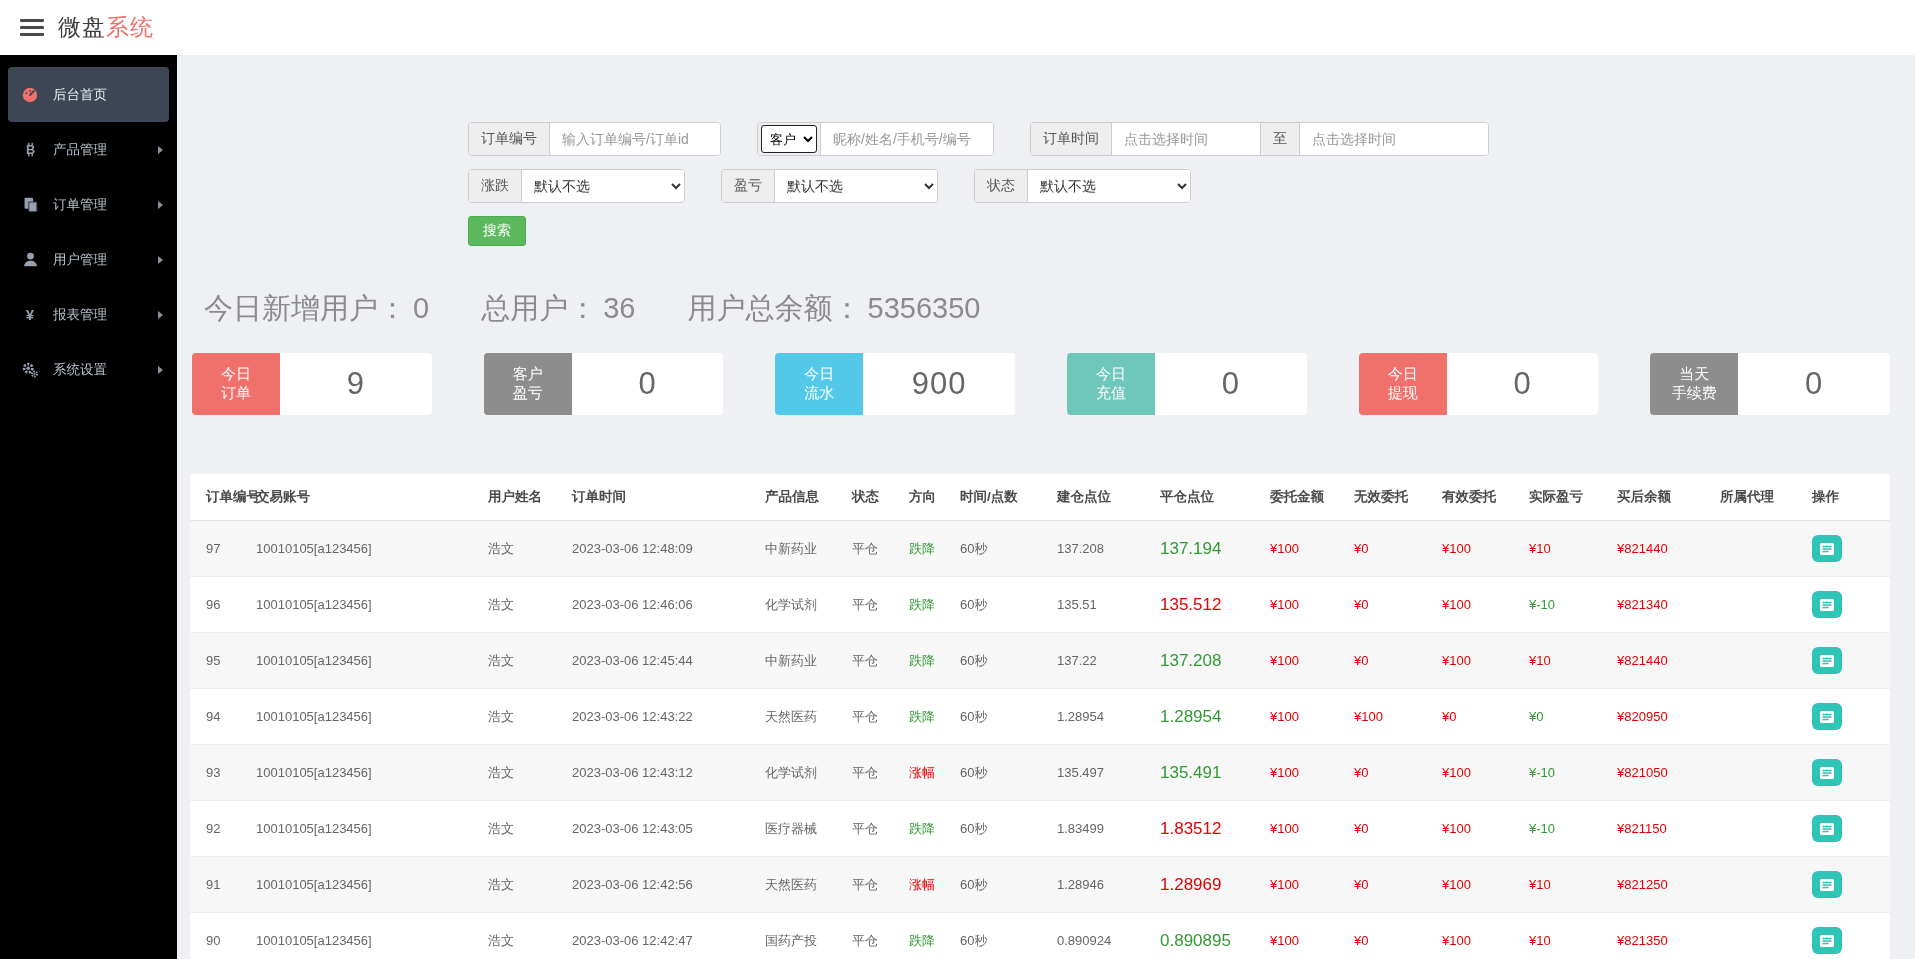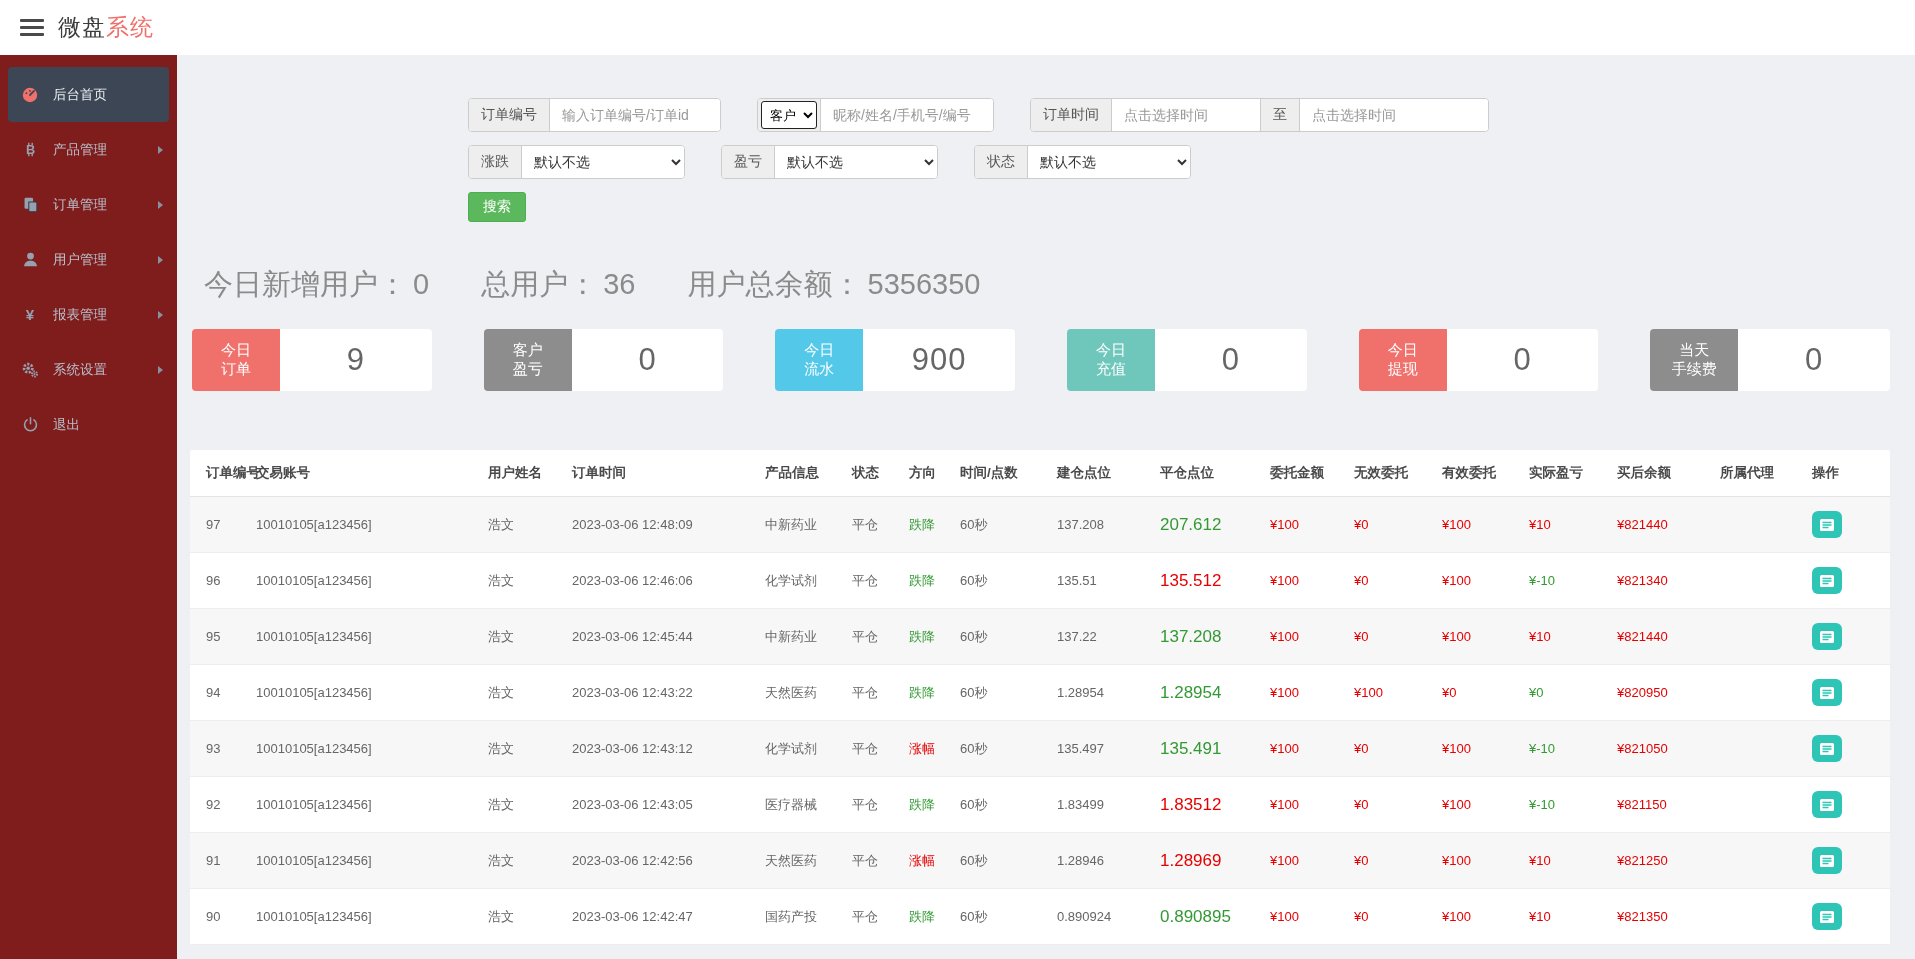--- a/index.html
+++ b/index.html
@@ -9,22 +9,22 @@
   
   .topbar { height:55px; background:#fff; display:flex; align-items:center; padding-left:20px; }
   .hamburger { width:24px; display:flex; flex-direction:column; gap:4px; cursor:pointer; margin-right:14px; }
   .hamburger span { display:block; height:3px; background:#4a4a4a; border-radius:1px; }
   .logo { font-size:23px; letter-spacing:1px; }
   .logo .l1 { color:#3c3c3c; }
   .logo .l2 { color:#f0716b; }
 
   
   .shell { display:flex; height:904px; }
-  .sidebar { width:177px; background:#7f1d1d; flex:none; padding-top:12px; }
-  .main { flex:1; overflow:hidden; padding:0 25px 18px 13px; }
+  .sidebar { width:177px; background:#000000; flex:none; padding-top:12px; }
+  .main { flex:1; overflow:hidden; padding:0 25px 18px 13px;margin-top:24px; }
 
   
   .side-item { height:55px; display:flex; align-items:center; padding:0 14px 0 20px;
     color:#b8c0cc; font-size:13.5px; cursor:pointer; }
   .side-item .ic { width:20px; height:20px; margin-right:13px; display:flex; align-items:center;
     justify-content:center; color:#97a0ae; font-size:15px; }
   .side-item.active { background:#3c4654; border-radius:4px; margin:0 8px; padding-left:12px; color:#e8ebf0; }
   .side-item.active .ic { color:#f0716b; }
   .side-item .lbl { flex:1; }
   .caret-r { width:0; height:0; border-top:4px solid transparent; border-bottom:4px solid transparent;
@@ -155,29 +155,20 @@
       <span class="ic">
         <svg width="18" height="18" viewBox="0 0 20 20">
             <circle cx="8" cy="8" r="4.6" fill="none" stroke="currentColor" stroke-width="3" stroke-dasharray="2.4 1.6"></circle>
             <circle cx="8" cy="8" r="2" fill="currentColor"></circle>
             <circle cx="15" cy="14.5" r="2.8" fill="none" stroke="currentColor" stroke-width="2.2" stroke-dasharray="1.7 1.2"></circle>
             <circle cx="15" cy="14.5" r="1.1" fill="currentColor"></circle>
           </svg>
       </span>
       <span class="lbl">系统设置</span>
       <span class="caret-r"></span>
-    </div>
-    <div class="side-item">
-      <span class="ic">
-        <svg width="17" height="17" viewBox="0 0 20 20">
-            <path d="M6 4.5a7 7 0 1 0 8 0" fill="none" stroke="currentColor" stroke-width="1.8" stroke-linecap="round"></path>
-            <path d="M10 2v7" stroke="currentColor" stroke-width="1.8" stroke-linecap="round"></path>
-          </svg>
-      </span>
-      <span class="lbl">退出</span>
     </div>
   </div>
 
   <div class="main">
 
     <div class="filters">
       <div class="f-row">
         <div class="igroup">
           <span class="iaddon">订单编号</span>
           <input style="width: 170px;" placeholder="输入订单编号/订单id">
@@ -307,21 +298,21 @@
   <tr>
     <td data-field="id">97</td>
     <td data-field="account">10010105[a123456]</td>
     <td data-field="name">浩文</td>
     <td data-field="time">2023-03-06 12:48:09</td>
     <td data-field="product">中新药业</td>
     <td data-field="status">平仓</td>
     <td data-field="direction" class="c-green">跌降</td>
     <td data-field="duration">60秒</td>
     <td data-field="open">137.208</td>
-    <td data-field="close" class="big c-green">207.612</td>
+    <td data-field="close" class="big c-green">137.194</td>
     <td data-field="amount">¥100</td>
     <td data-field="invalid">¥0</td>
     <td data-field="valid">¥100</td>
     <td data-field="profit" class="c-red">¥10</td>
     <td data-field="balance">¥821440</td>
     <td data-field="agent"></td>
     <td>
       <button class="op-btn">
         <svg width="16" height="14" viewBox="0 0 16 14">
           <rect x="1" y="1" width="14" height="12" rx="1.5" fill="#fff"></rect>

